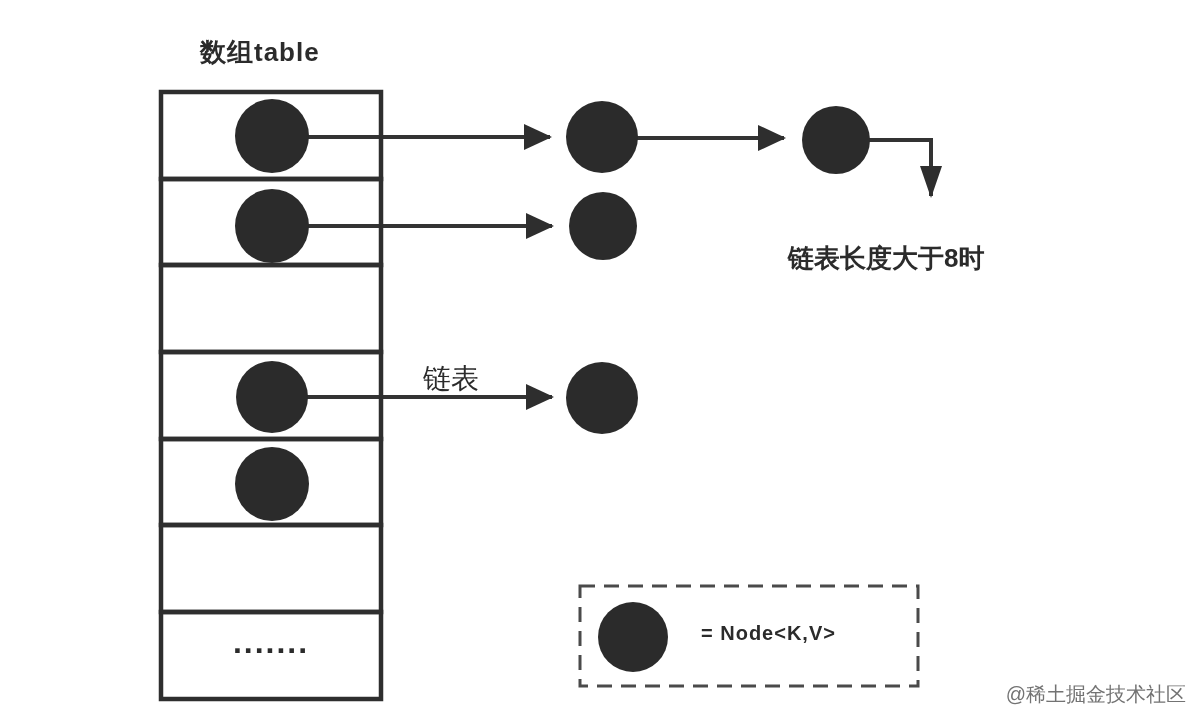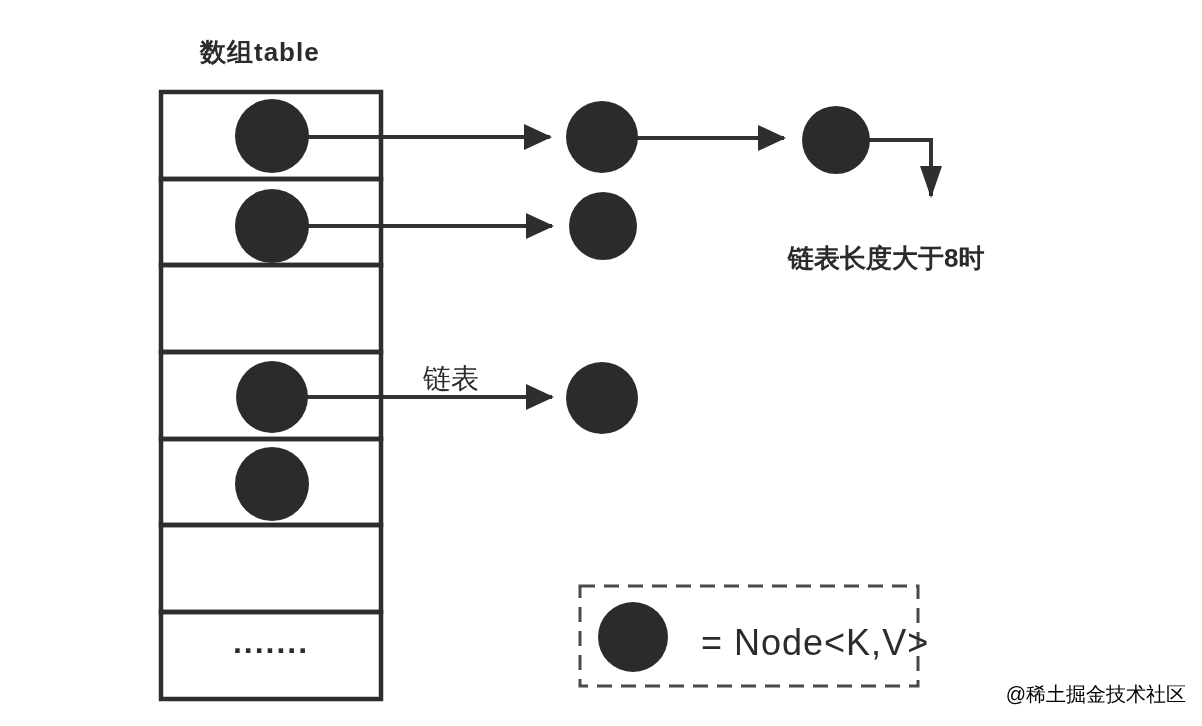--- a/index.html
+++ b/index.html
@@ -25,25 +25,25 @@
   .annotation {
     position: absolute; left: 788px; top: 241px; width: 284px;
     font-size: 26px; font-weight: 600; line-height: 35px;
   }
   .ellipsis {
     left: 161px; top: 624px; width: 220px;
     text-align: center; font-size: 32px; font-weight: 700; letter-spacing: 2px;
   }
   .legend-label {
     left: 701px; top: 622px;
-    font-size: 36px; font-weight: 400; letter-spacing: 1px;
+    font-size: 20px; font-weight: 700; letter-spacing: 1px;
   }
   .watermark {
     right: 16px; top: 681px;
-    font-size: 20px; color: #000000; font-weight: 400;
+    font-size: 20px; color: #737373; font-weight: 400;
   }
 </style>
 </head>
 <body>
 
 <div class="canvas">
 
   <svg width="1202" height="726" viewBox="0 0 1202 726">
     <defs>
       <marker id="arrowHead" markerUnits="userSpaceOnUse" markerWidth="30" markerHeight="28" refX="26" refY="13" orient="auto">

